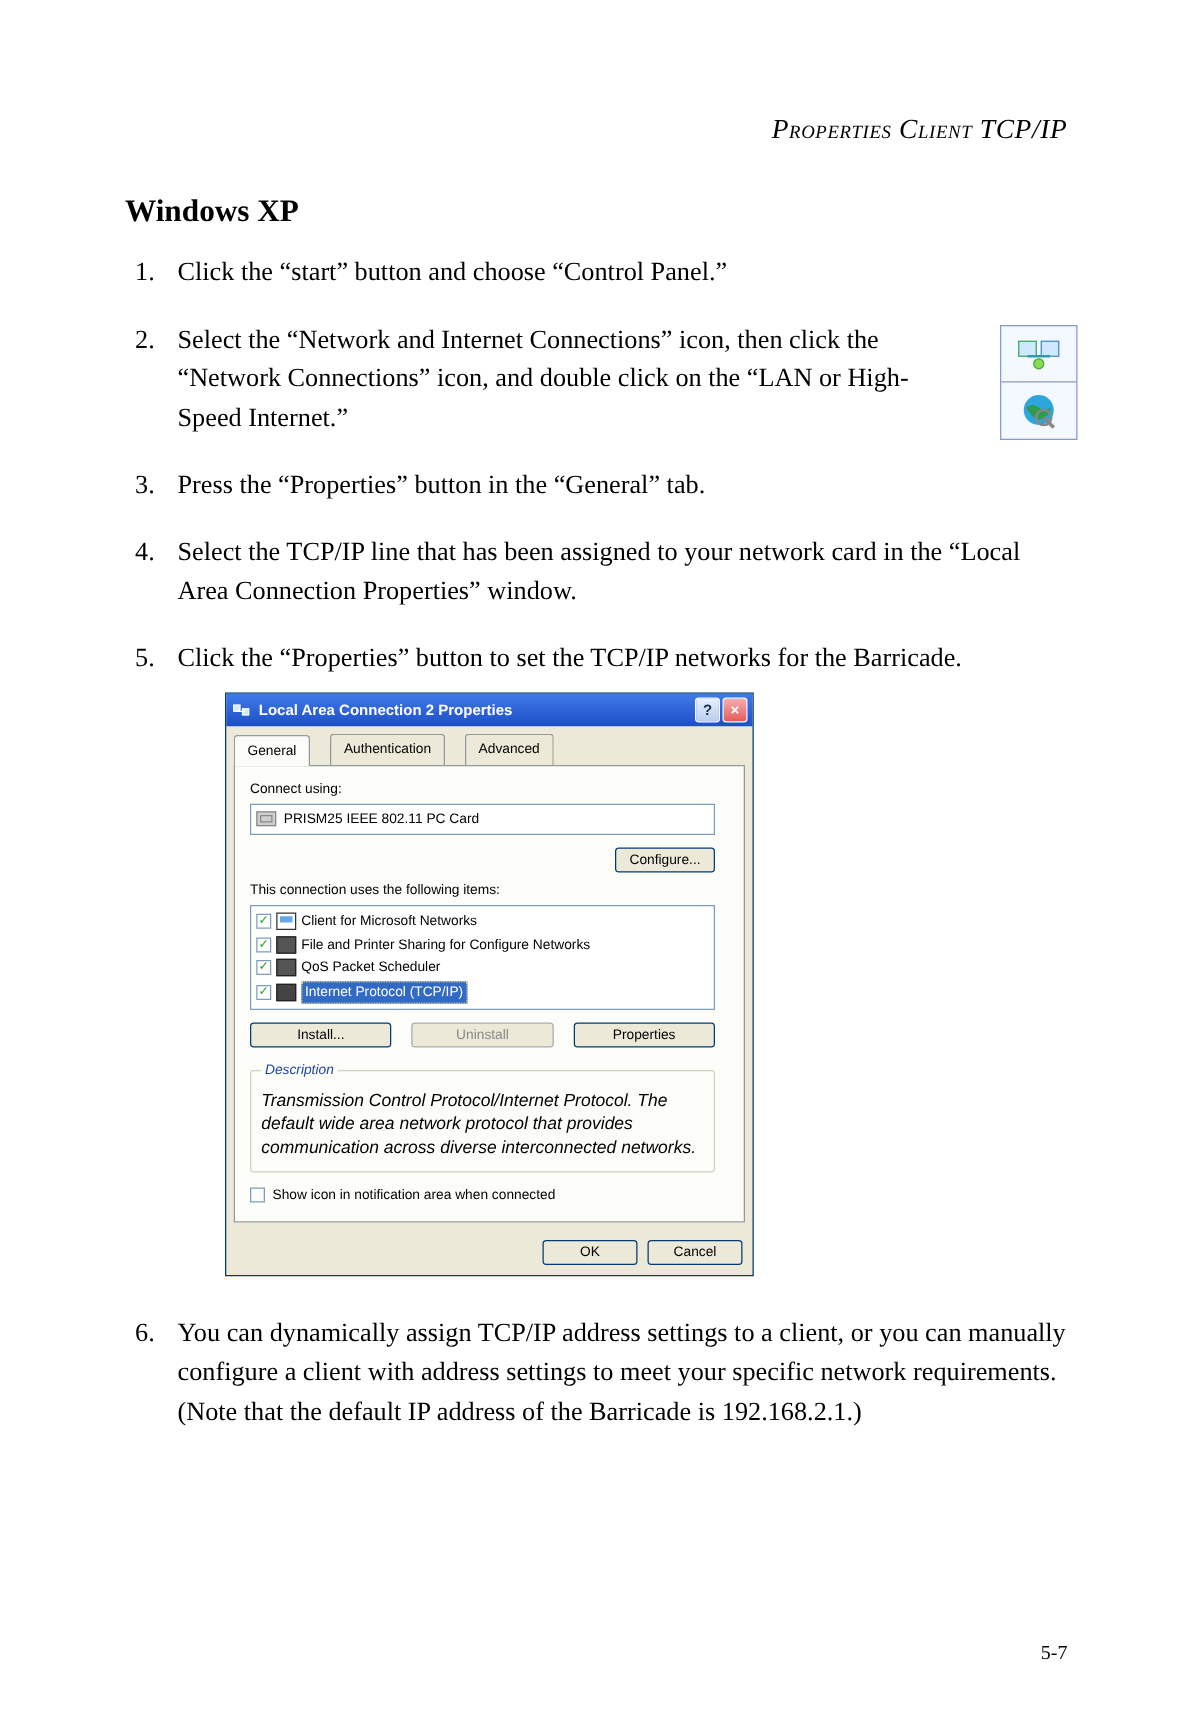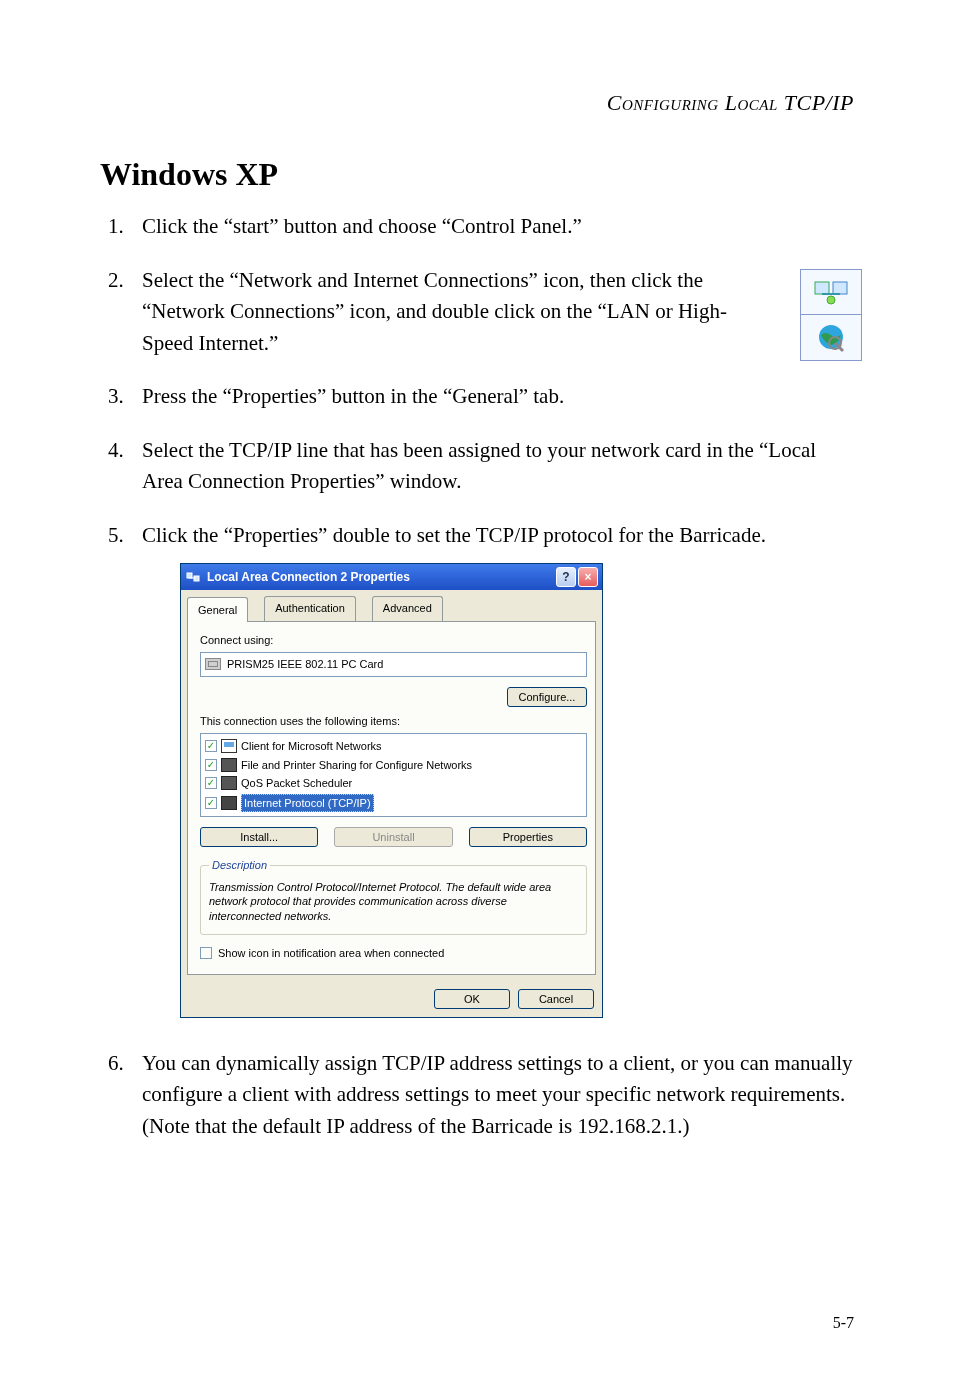--- a/index.html
+++ b/index.html
@@ -5,21 +5,21 @@
     * { margin:0; padding:0; box-sizing:border-box; }
     body {
       width:954px;
       height:1388px;
       background:#fff;
       font-family:Garamond,"Times New Roman",serif;
       color:#000;
       padding:90px 100px 60px 100px;
     }
     .page-header { text-align:right; font-style:italic; font-variant:small-caps; font-size:22px; letter-spacing:0.5px; margin-bottom:40px; }
-    .section-heading { font-size:32px; font-weight:bold; margin-bottom:18px; }
+    .section-heading { font-size:25px; font-weight:bold; margin-bottom:18px; }
     ol.main-list { list-style:none; padding-left:42px; }
     ol.main-list > li { font-size:21px; line-height:1.5; margin-bottom:22px; position:relative; }
     ol.main-list > li .num { position:absolute; left:-34px; }
     .icon-stack { position:absolute; right:-8px; top:4px; width:62px; border:1px solid #8899cc; background:#f4f8ff; }
     .icon-stack .cell { height:45px; border-bottom:1px solid #8899cc; display:flex; align-items:center; justify-content:center; }
     .icon-stack .cell:last-child { border-bottom:none; }
     .net-icon svg, .globe-icon svg { display:block; }
 
     
     .dialog {
@@ -38,21 +38,21 @@
       font-weight:bold;
     }
     .titlebar .app-icon { width:16px; height:16px; margin-right:6px; display:inline-flex; align-items:center; justify-content:center; }
     .titlebar .title-text { flex:1; font-size:12px; }
     .tb-btn { width:20px; height:20px; margin-left:2px; background:linear-gradient(#e8f0fc,#b8cdf0); border:1px solid #fff; border-radius:3px; text-align:center; line-height:18px; font-weight:bold; font-size:12px; color:#235; }
     .tb-close { background:linear-gradient(#f7aeae,#e65c5c); color:#fff; }
 
     .tabs { display:flex; padding:6px 6px 0 6px; }
     .tab { padding:3px 10px; border:1px solid #919b9c; border-bottom:none; background:#ece9d8; border-radius:3px 3px 0 0; font-size:11px; margin-right:16px; position:relative; }
     .tab.active { background:#fcfcf9; z-index:2; top:1px; padding-top:4px; }
-    .tab-panel { margin:0 6px 6px 6px; background:#fcfcf9; border:1px solid #919b9c; padding:10px 8px 12px 12px; }
+    .tab-panel { margin:0 6px 6px 6px; background:#fcfcf9; border:1px solid #919b9c; padding:10px 23px 12px 12px; }
 
     .field-label { font-size:11px; margin-bottom:4px; display:block; }
     .txtbox { background:#fff; border:1px solid #7f9db9; padding:3px 4px; display:flex; align-items:center; }
     .txtbox .small-ic { width:16px; height:12px; background:#cfcfcf; border:1px solid #888; margin-right:6px; position:relative; }
     .txtbox .small-ic:before{content:"";position:absolute;left:2px;top:2px;right:2px;bottom:2px;border:1px solid #888;}
 
     .btn { background:#ece9d8; border:1px solid #003c74; border-radius:3px; padding:3px 0; font-size:11px; text-align:center; font-family:inherit; min-width:80px; }
     .btn[disabled] { color:#888; border-color:#aaa; }
 
     .listbox { background:#fff; border:1px solid #7f9db9; padding:3px 2px; margin-top:4px; }
@@ -63,33 +63,33 @@
     .mini-icon.mon { background:#fff;border:1px solid #333; }
     .mini-icon.mon:after{content:"";position:absolute;left:2px;top:2px;right:2px;height:5px;background:#64a9e5;}
     .mini-icon.pcg { background:#555;border:1px solid #222; }
     .mini-icon.pcn { background:#444;border:1px solid #222; }
 
     .btn-row { display:flex; gap:16px; margin-top:10px; }
     .btn-row .btn { flex:1; }
 
     fieldset.desc { border:1px solid #d0d0bf; border-radius:3px; margin-top:10px; padding:6px 8px 10px 8px;font-style:italic; }
     fieldset.desc legend { color:#20449c; font-size:11px; padding:0 3px; }
-    fieldset.desc .dtext { font-size:11px; line-height:1.35; }
+    fieldset.desc .dtext { font-size:14px; line-height:1.35; }
 
     .show-icon-row { display:flex; align-items:center; gap:6px; margin-top:10px; font-size:11px; }
 
     .footer-row { display:flex; justify-content:flex-end; gap:8px; padding:8px; }
     .footer-row .btn { min-width:76px; }
 
     .page-num { position:absolute; bottom:56px; right:100px; font-size:16px; }
   </style>
 </head>
 <body>
 
-<div class="page-header">Configuring Local TCP/IP</div>
+<div class="page-header">Properties Client TCP/IP</div>
 
 <h2 class="section-heading">Windows XP</h2>
 
 <ol class="main-list">
   <li><span class="num">1.</span><span>Click the “start” button and choose “Control Panel.”</span></li>
 
   <li style="padding-right:80px;">
     <span class="num">2.</span>
     <span>Select the “Network and Internet Connections” icon, then click the “Network Connections” icon, and double click on the “LAN or High-Speed Internet.”</span>
     <div class="icon-stack">
@@ -110,21 +110,21 @@
         </svg>
       </div>
     </div>
   </li>
 
   <li><span class="num">3.</span><span>Press the “Properties” button in the “General” tab.</span></li>
   <li><span class="num">4.</span><span>Select the TCP/IP line that has been assigned to your network card in the “Local Area Connection Properties” window.</span></li>
 
   <li>
     <span class="num">5.</span>
-    <span>Click the “Properties” double to set the TCP/IP protocol for the Barricade.</span>
+    <span>Click the “Properties” button to set the TCP/IP networks for the Barricade.</span>
 
     
     <div class="dialog">
       <div class="titlebar">
         <span class="app-icon">
           <svg width="14" height="14" viewBox="0 0 14 14">
               <rect x="1" y="3" width="5" height="5" fill="#cfe8ff" stroke="#fff"></rect>
               <rect x="8" y="6" width="5" height="5" fill="#cfe8ff" stroke="#fff"></rect>
               <line x1="3" y1="8" x2="10" y2="8" stroke="#fff"></line>
             </svg>

